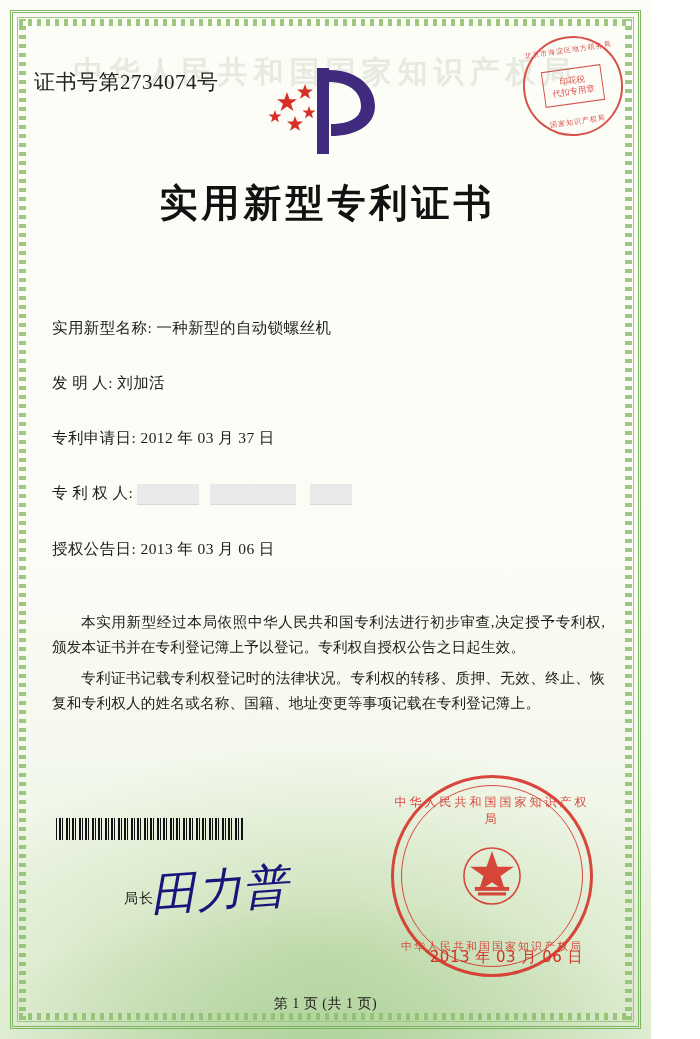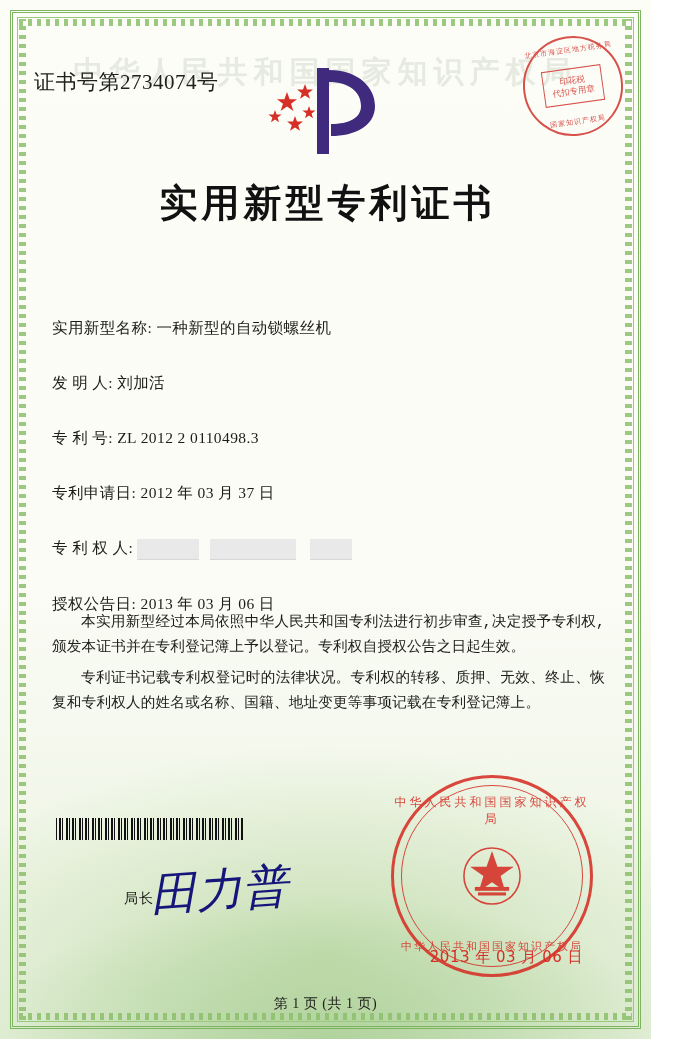--- a/index.html
+++ b/index.html
@@ -172,21 +172,20 @@
     top: 610px;
     font-size: 14.6px;
     line-height: 25px;
     color: #1c1c18;
     text-align: justify;
     letter-spacing: 0.2px;
   }
   .body-text p {
     margin: 0 0 6px 0;
     text-indent: 29px;
-    font-family: Liberation Mono, monospace;
   }
 
   
   .barcode {
     position: absolute;
     left: 56px;
     top: 818px;
     width: 188px;
     height: 22px;
     background-image: repeating-linear-gradient(90deg,
@@ -323,24 +322,20 @@
   <div class="title">实用新型专利证书</div>
 
   <div class="fields">
     <div class="field">
       <span class="lbl">实用新型名称:</span>
       <span class="val">一种新型的自动锁螺丝机</span>
     </div>
     <div class="field">
       <span class="lbl">发  明  人:</span>
       <span class="val">刘加活</span>
-    </div>
-    <div class="field">
-      <span class="lbl">专  利  号:</span>
-      <span class="val">ZL 2012 2 0110498.3</span>
     </div>
     <div class="field">
       <span class="lbl">专利申请日:</span>
       <span class="val">2012 年 03 月 37 日</span>
     </div>
     <div class="field">
       <span class="lbl">专 利 权 人:</span>
       <span class="redaction r1"></span>
       <span class="redaction r2"></span>
       <span class="redaction r3"></span>

